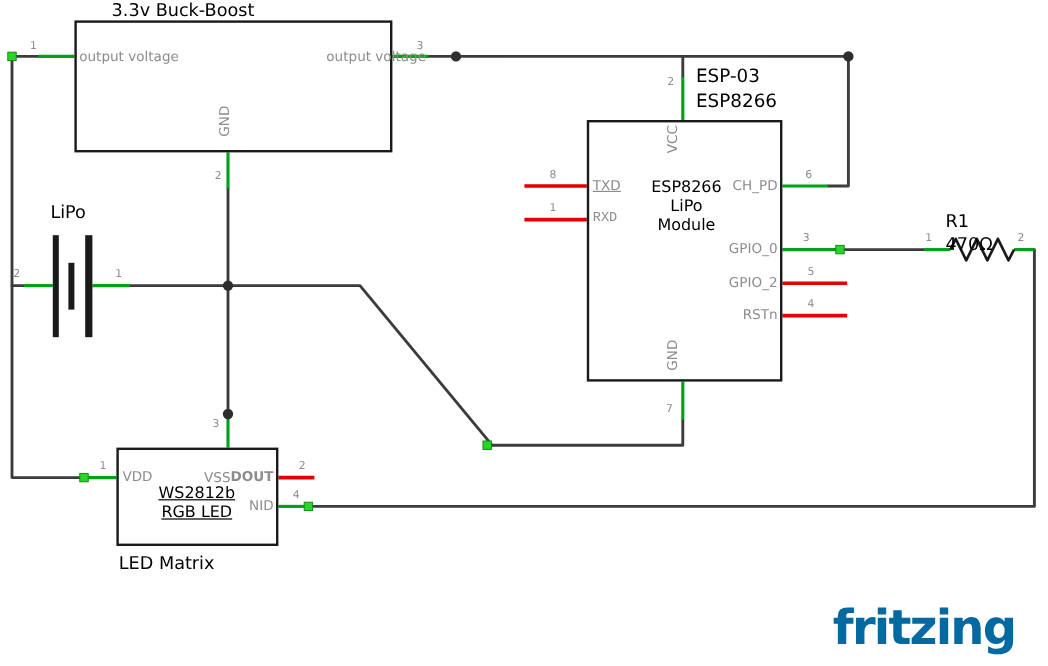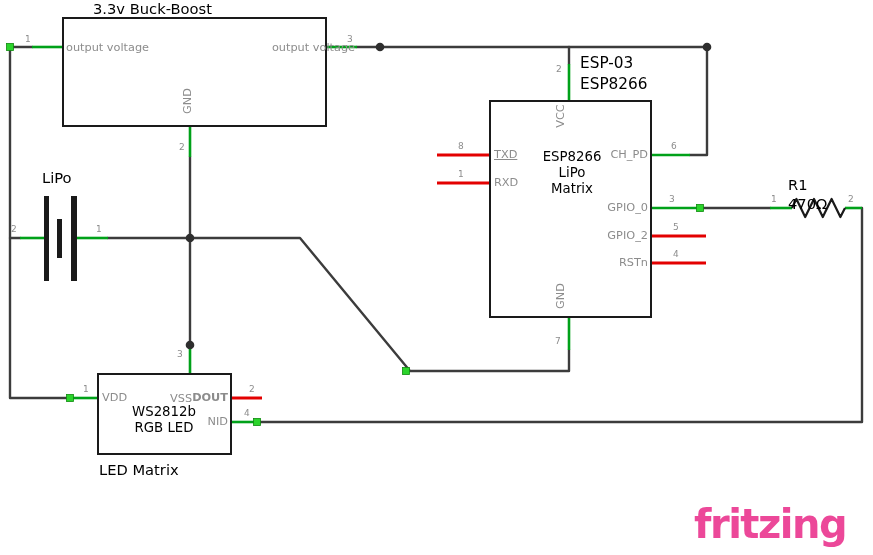--- a/index.html
+++ b/index.html
@@ -20,21 +20,21 @@
   .pin-num  { font-size:9px; color:#8c8c8c; }
   .pin-name { font-size:11.3px; color:#8c8c8c; }
   .value    { font-size:13.3px; color:#000; line-height:16px; text-align:center; }
   .value span { display:block; }
   .clabel   { font-size:14.7px; color:#000; }
   .clabel span { display:block; }
   .esp-label{ font-size:15.3px; line-height:21px; color:#000; }
   .esp-label span { display:block; }
   .vtext { text-align:center; transform:rotate(-90deg); transform-origin:center; height:14px; }
   .alignr { text-align:right; }
-  .logo { font-size:40px; font-weight:600; color:#ec4899; letter-spacing:-1.5px; }
+  .logo { font-size:40px; font-weight:600; color:#0369a1; letter-spacing:-1.5px; }
 </style>
 </head>
 <body>
 
 <div id="canvas">
 
   <svg class="layer" viewBox="0 0 873 555">
 
     <path class="wire" d="M10,47 L10,398 L70,398"></path>
     <path class="wire" d="M10,47 L32,47"></path>
@@ -106,26 +106,26 @@
   <div class="txt pin-num" style="left:11px; top:224px;">2</div>
   <div class="txt pin-num" style="left:96px; top:224px;">1</div>
 
   <div class="txt esp-label" style="left:580px; top:53px;">
     <span>ESP-03</span>
     <span>ESP8266</span>
   </div>
   <div class="txt value" style="left:522px; top:149px; width:100px;">
     <span>ESP8266</span>
     <span>LiPo</span>
-    <span>Matrix</span>
+    <span>Module</span>
   </div>
   <div class="txt pin-name vtext" style="left:541px; top:109px; width:40px;">VCC</div>
   <div class="txt pin-name vtext" style="left:541px; top:289px; width:40px;">GND</div>
   <div class="txt pin-name" style="left:494px; top:148px;text-decoration:underline;">TXD</div>
-  <div class="txt pin-name" style="left:494px; top:176px;">RXD</div>
+  <div class="txt pin-name" style="left:494px; top:176px;font-family:Liberation Mono, monospace;">RXD</div>
   <div class="txt pin-name alignr" style="left:588px; top:148px; width:60px;">CH_PD</div>
   <div class="txt pin-name alignr" style="left:588px; top:201px; width:60px;">GPIO_0</div>
   <div class="txt pin-name alignr" style="left:588px; top:229px; width:60px;">GPIO_2</div>
   <div class="txt pin-name alignr" style="left:588px; top:256px; width:60px;">RSTn</div>
   <div class="txt pin-num" style="left:556px; top:64px;">2</div>
   <div class="txt pin-num" style="left:458px; top:141px;">8</div>
   <div class="txt pin-num" style="left:458px; top:169px;">1</div>
   <div class="txt pin-num" style="left:671px; top:141px;">6</div>
   <div class="txt pin-num" style="left:669px; top:194px;">3</div>
   <div class="txt pin-num" style="left:673px; top:222px;">5</div>
@@ -136,21 +136,21 @@
     <span>R1</span>
     <span>470Ω</span>
   </div>
   <div class="txt pin-num" style="left:771px; top:194px;">1</div>
   <div class="txt pin-num" style="left:848px; top:194px;">2</div>
 
   <div class="txt pin-name" style="left:170px; top:392px; width:40px; ">VSS</div>
   <div class="txt pin-name" style="left:102px; top:391px;">VDD</div>
   <div class="txt pin-name alignr" style="left:168px; top:391px; width:60px;font-weight:bold;">DOUT</div>
   <div class="txt pin-name alignr" style="left:168px; top:415px; width:60px;">NID</div>
-  <div class="txt value" style="left:109px; top:404px; width:110px;">
+  <div class="txt value" style="left:109px; top:404px; width:110px;text-decoration:underline;">
     <span>WS2812b</span>
     <span>RGB LED</span>
   </div>
   <div class="txt clabel" style="left:99px; top:461px;">LED Matrix</div>
   <div class="txt pin-num" style="left:83px; top:384px;">1</div>
   <div class="txt pin-num" style="left:177px; top:349px;">3</div>
   <div class="txt pin-num" style="left:249px; top:384px;">2</div>
   <div class="txt pin-num" style="left:244px; top:408px;">4</div>
 
   <div class="txt logo" style="left:694px; top:501px;">fritzing</div>

